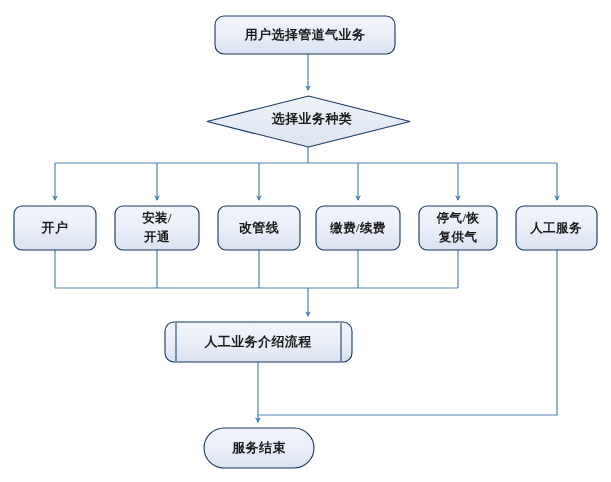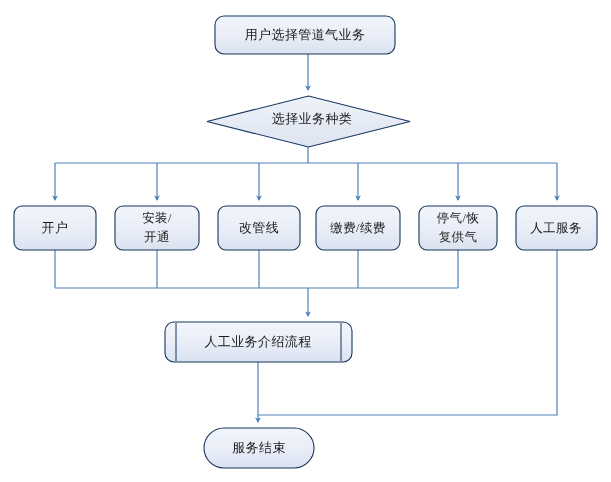--- a/index.html
+++ b/index.html
@@ -9,20 +9,21 @@
   }
   body {
     font-family: "Liberation Serif", "DejaVu Serif", serif;
   }
   #canvas {
     position: relative;
     width: 611px;
     height: 482px;
     background: #ffffff;
     overflow: hidden;
+    font-weight: bold;
   }
   svg.flow {
     position: absolute;
     left: 0;
     top: 0;
     width: 611px;
     height: 482px;
   }
   .node-label {
     font-family: "Liberation Serif", "DejaVu Serif", serif;

